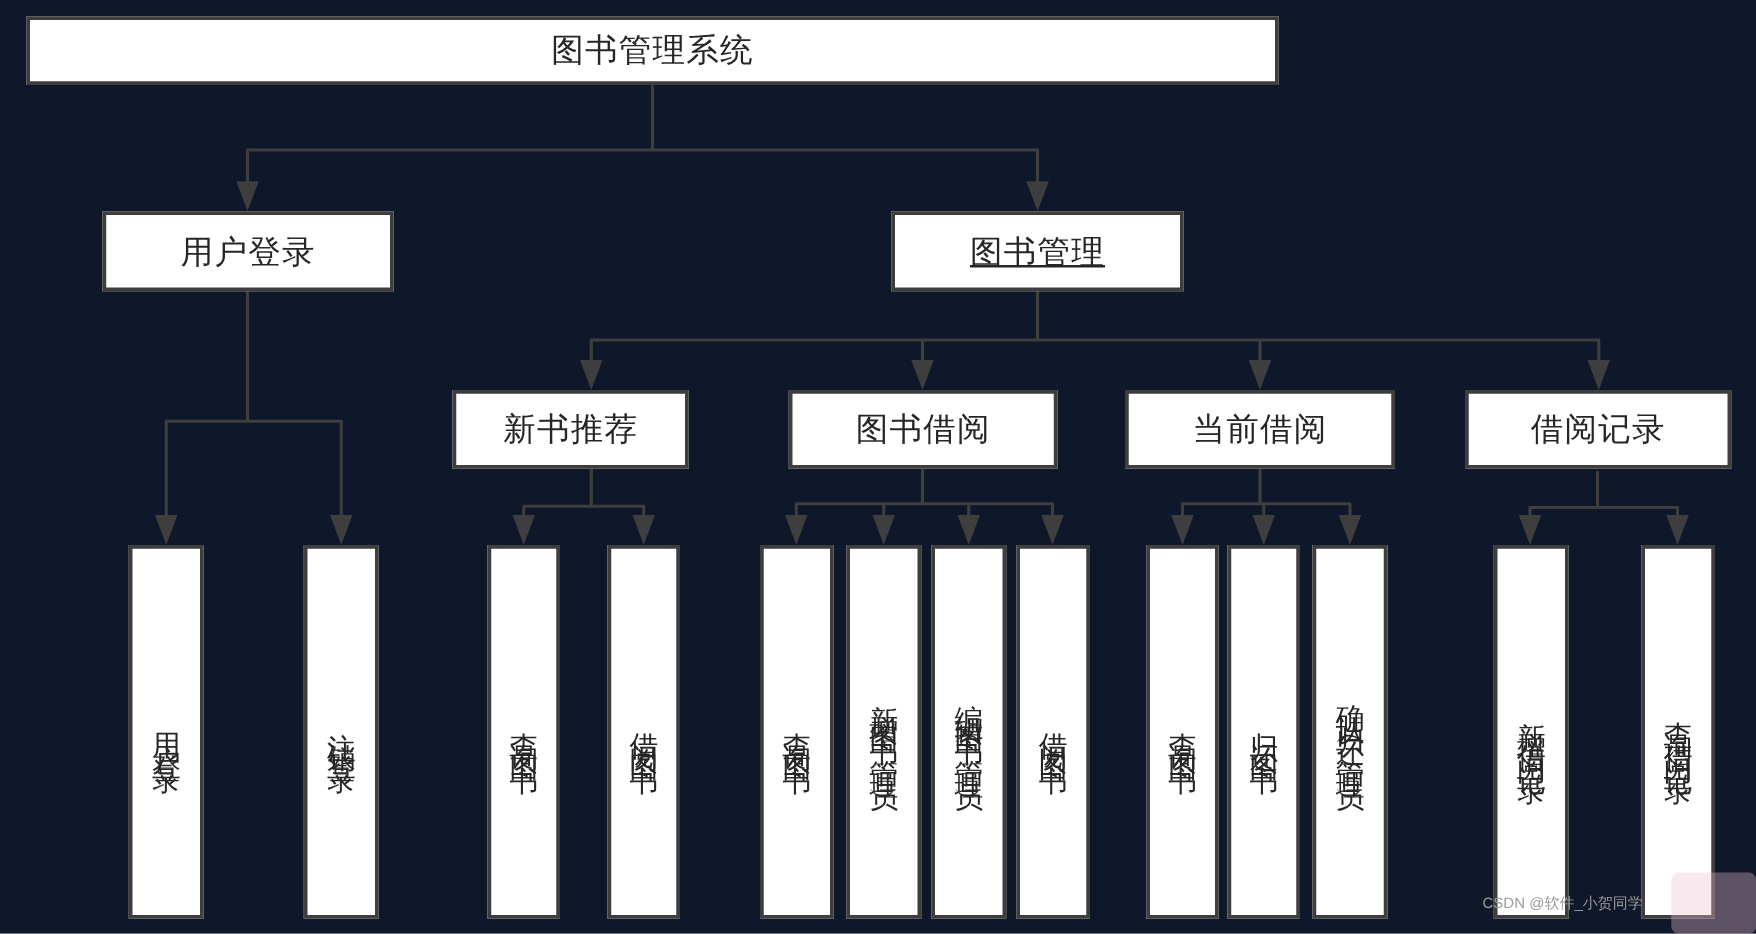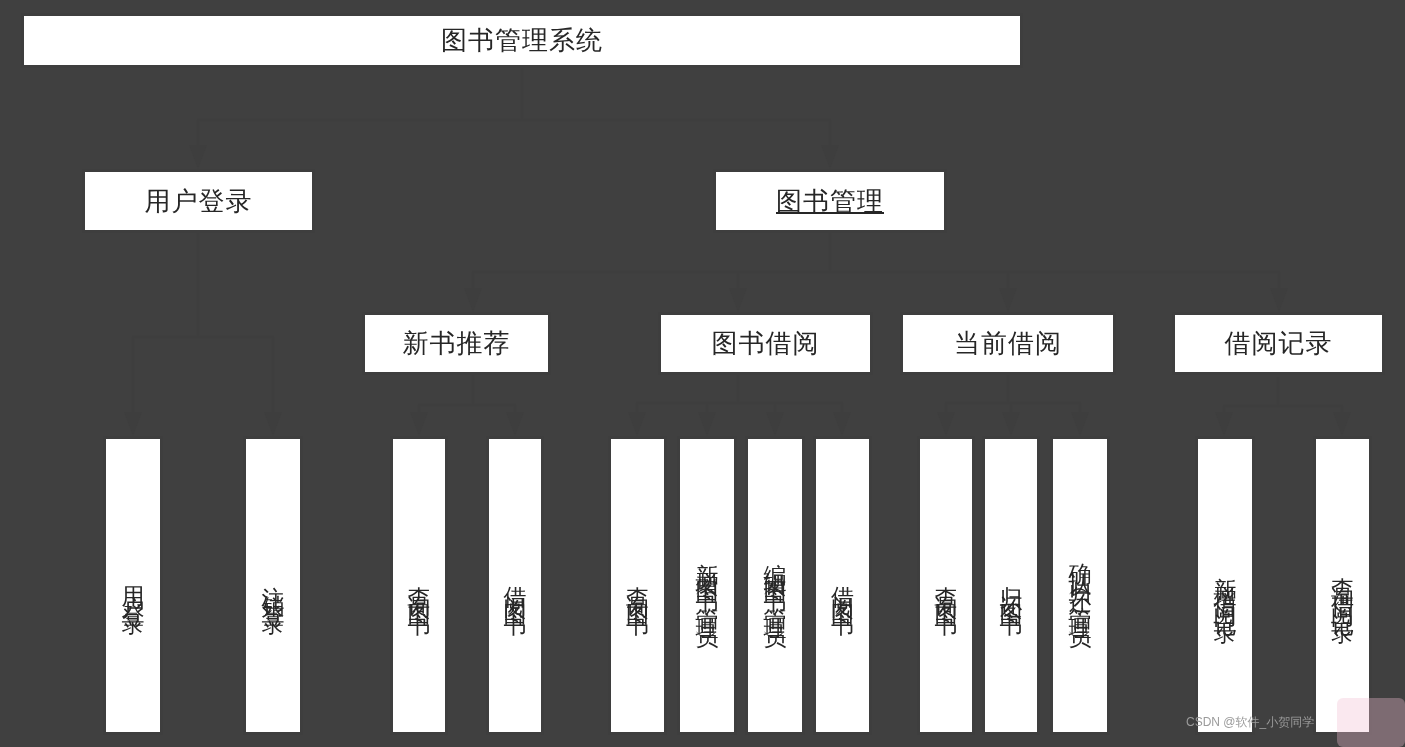--- a/index.html
+++ b/index.html
@@ -1,19 +1,19 @@
 <!DOCTYPE html>
 <html><head>
 <meta charset="utf-8">
 <style>
   html,body{margin:0;padding:0;background:#ffffff;}
   #stage{
     position:relative;
     width:1405px;height:747px;
-    background:#404040;
+    background:#0f172a;
     font-family:"Liberation Sans", sans-serif;
     overflow:hidden;
   }
   #connectors{position:absolute;left:0;top:0;z-index:1;}
   .node{
     position:absolute;
     box-sizing:border-box;
     background:#ffffff;
     border:3px solid #3e3e3e;
     color:#262626;
@@ -91,21 +91,21 @@
       <polygon points="1342,436 1333,412 1351,412"></polygon>
     </g>
   </svg>
 
   <div class="node h-node" style="left:21px;top:13px;width:1002px;height:55px;">图书管理系统</div>
 
   <div class="node h-node" style="left:82px;top:169px;width:233px;height:64px;">用户登录</div>
   <div class="node h-node" style="left:713px;top:169px;width:234px;height:64px;text-decoration:underline;">图书管理</div>
 
   <div class="node h-node" style="left:362px;top:312px;width:189px;height:63px;">新书推荐</div>
-  <div class="node h-node" style="left:631px;top:312px;width:215px;height:63px;margin-left:27px;">图书借阅</div>
+  <div class="node h-node" style="left:631px;top:312px;width:215px;height:63px;">图书借阅</div>
   <div class="node h-node" style="left:900px;top:312px;width:216px;height:63px;">当前借阅</div>
   <div class="node h-node" style="left:1172px;top:312px;width:213px;height:63px;">借阅记录</div>
 
   <div class="node v-node" style="left:103px;top:436px;width:60px;height:299px;">用户登录</div>
   <div class="node v-node" style="left:243px;top:436px;width:60px;height:299px;">注销登录</div>
 
   <div class="node v-node" style="left:390px;top:436px;width:58px;height:299px;">查询图书</div>
   <div class="node v-node" style="left:486px;top:436px;width:58px;height:299px;">借阅图书</div>
 
   <div class="node v-node" style="left:608px;top:436px;width:59px;height:299px;">查询图书</div>

